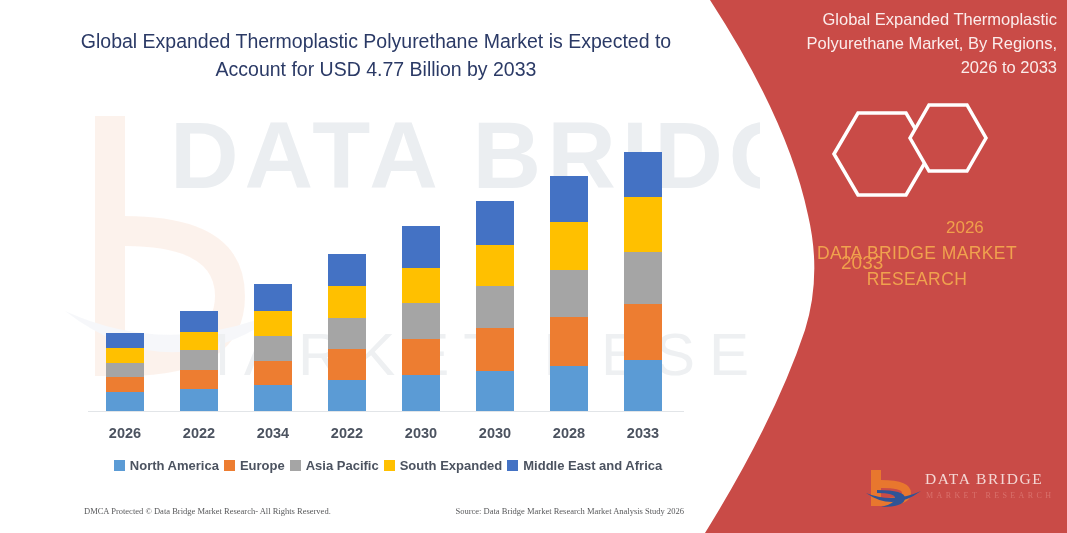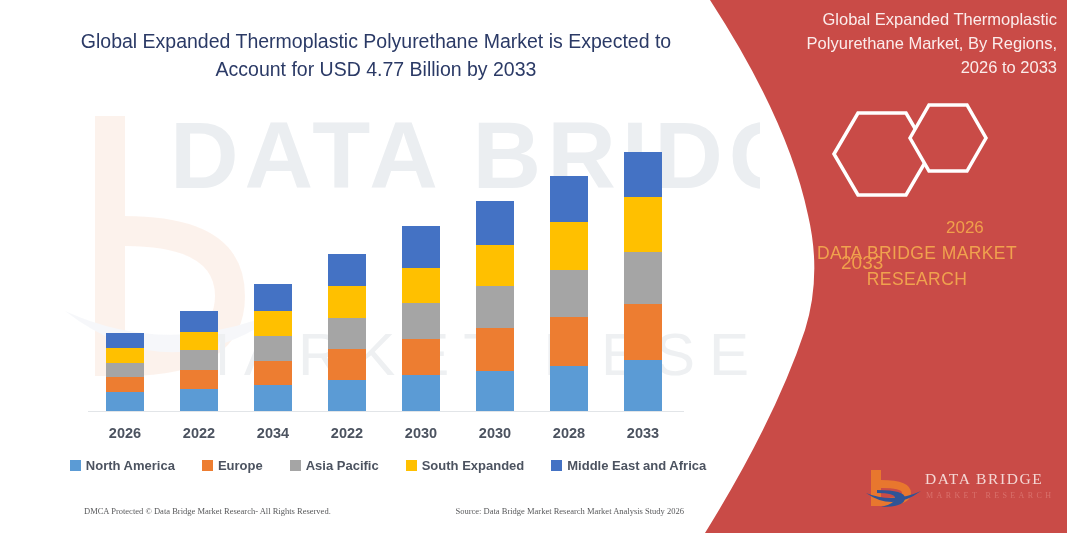--- a/index.html
+++ b/index.html
@@ -55,21 +55,21 @@
 
   .tick-row{position:absolute;left:88px;top:422px;width:592px;height:26px;}
   .tick{
     position:absolute;width:70px;text-align:center;
     font-size:14.5px;font-weight:700;color:#4c5360;top:3px;
   }
 
   
   #legend{
     position:absolute;left:96px;top:455px;width:584px;height:20px;
-    display:flex;align-items:center;justify-content:center;gap:27px;
+    display:flex;align-items:center;justify-content:center;gap:5px;
   }
   .legend-item{display:flex;align-items:center;gap:5px;}
   .legend-swatch{width:11px;height:11px;display:block;}
   .legend-label{font-size:13px;font-weight:700;color:#4c5360;white-space:nowrap;}
 
   
   #footer{
     position:absolute;left:84px;top:506px;width:600px;
     display:flex;justify-content:space-between;
     font-family:"Liberation Serif", serif;

